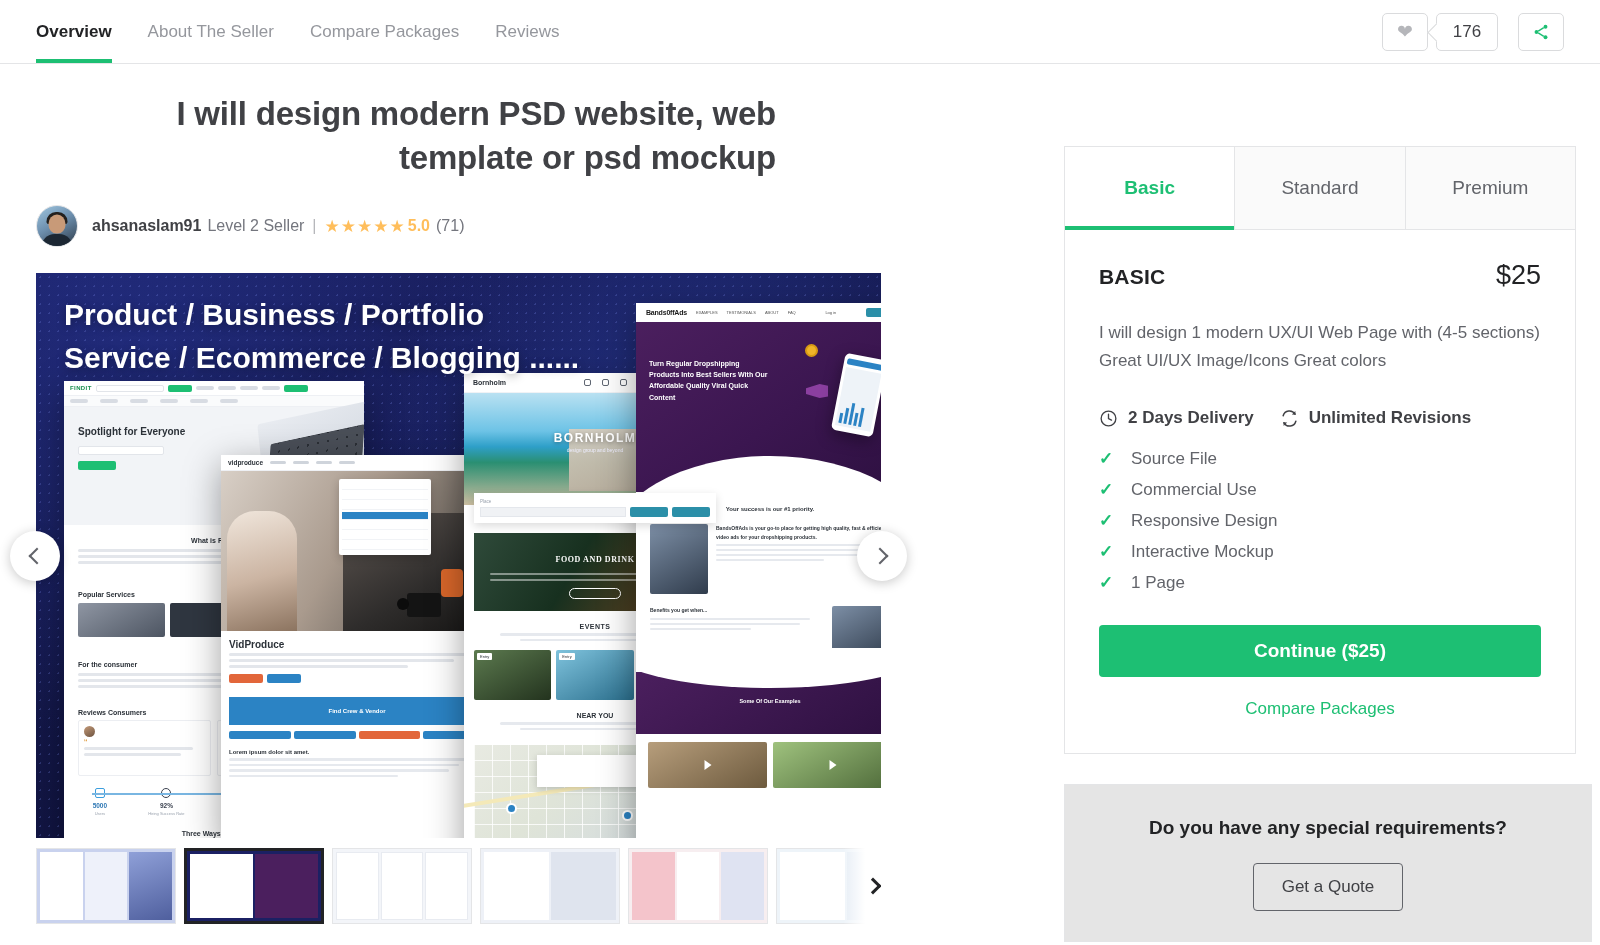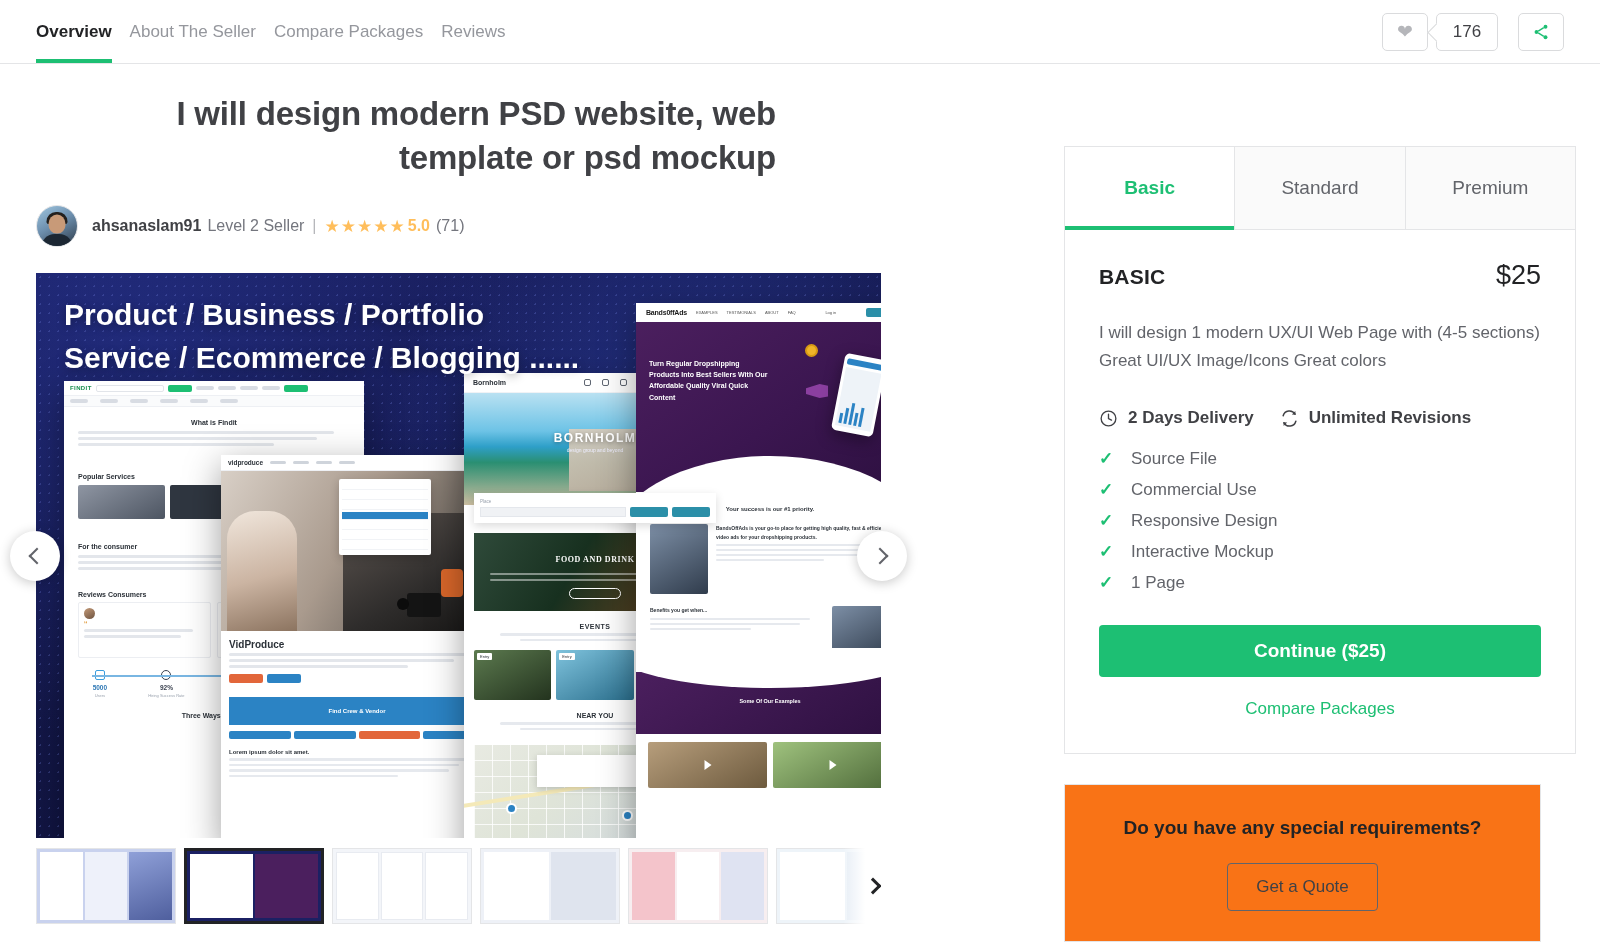--- a/index.html
+++ b/index.html
@@ -13,21 +13,21 @@
 
   
   .topnav {
     position: relative;
     height: 64px;
     border-bottom: 1px solid #e4e5e7;
     display: flex;
     align-items: flex-start;
     padding: 0 36px;
   }
-  .nav-tabs { display: flex; align-items: center; height: 63px; gap: 18px; }
+  .nav-tabs { display: flex; align-items: center; height: 63px; gap: 36px; }
   .nav-tab {
     font-size: 17px; color: #95979d; font-weight: 400;
     height: 63px; display: flex; align-items: center;
     cursor: pointer; position: relative; white-space: nowrap;
   }
   .nav-tab.active { color: #222325; font-weight: 700; }
   .nav-tab.active::after {
     content: ""; position: absolute; left: 0; right: 0; bottom: 0;
     height: 4px; background: #1dbf73;
   }
@@ -418,21 +418,21 @@
   .feat { display: flex; align-items: center; gap: 18px; font-size: 17px; color: #62646a; }
   .tick { color: #1dbf73; font-size: 17px; font-weight: 700; width: 14px; }
   .cta {
     margin-top: 32px; width: 100%; height: 52px; background: #1dbf73;
     color: #fff; font-size: 19px; font-weight: 700; border: none; border-radius: 4px;
     cursor: pointer; font-family: "Liberation Sans", sans-serif;
   }
   .compare-link { display: block; text-align: center; margin-top: 22px;
                   font-size: 17px; color: #1dbf73; cursor: pointer; }
 
-  .req-card { margin-top: 30px; width: 477px; background: #f97316;
+  .req-card { margin-top: 30px; width: 528px; background: #e5e5e5;
               border: 1px solid #e4e5e7; padding: 32px 20px 30px; text-align: center; }
   .req-title { font-size: 19px; font-weight: 700; color: #222325; }
   .req-btn { margin-top: 24px; padding: 13px 28px; background: transparent;
              border: 1px solid #62646a; border-radius: 4px; font-size: 17px;
              color: #404145; cursor: pointer; font-family: "Liberation Sans", sans-serif; }
 </style>
 </head>
 <body>
 
 <div class="topnav">
@@ -509,20 +509,27 @@
             <span class="mini-green"></span>
           </div>
           <div class="subbar">
             <span class="mini-gray"></span>
             <span class="mini-gray"></span>
             <span class="mini-gray"></span>
             <span class="mini-gray"></span>
             <span class="mini-gray"></span>
             <span class="mini-gray"></span>
           </div>
+          <div class="hero2">
+            <div class="laptop"></div>
+            <div class="keys"></div>
+            <h4>Spotlight for Everyone</h4>
+            <div class="searchbox"></div>
+            <div class="pill"></div>
+          </div>
           <div class="sect">
             <h5 style="text-align:center">What is Findit</h5>
             <div class="line" style="width:94%"></div>
               <div class="line" style="width:88%"></div>
             <div class="line" style="width:72%"></div>
           </div>
           <div class="sect">
             <h5>Popular Services</h5>
             <div class="cards">
               <div class="card photo1"></div>

